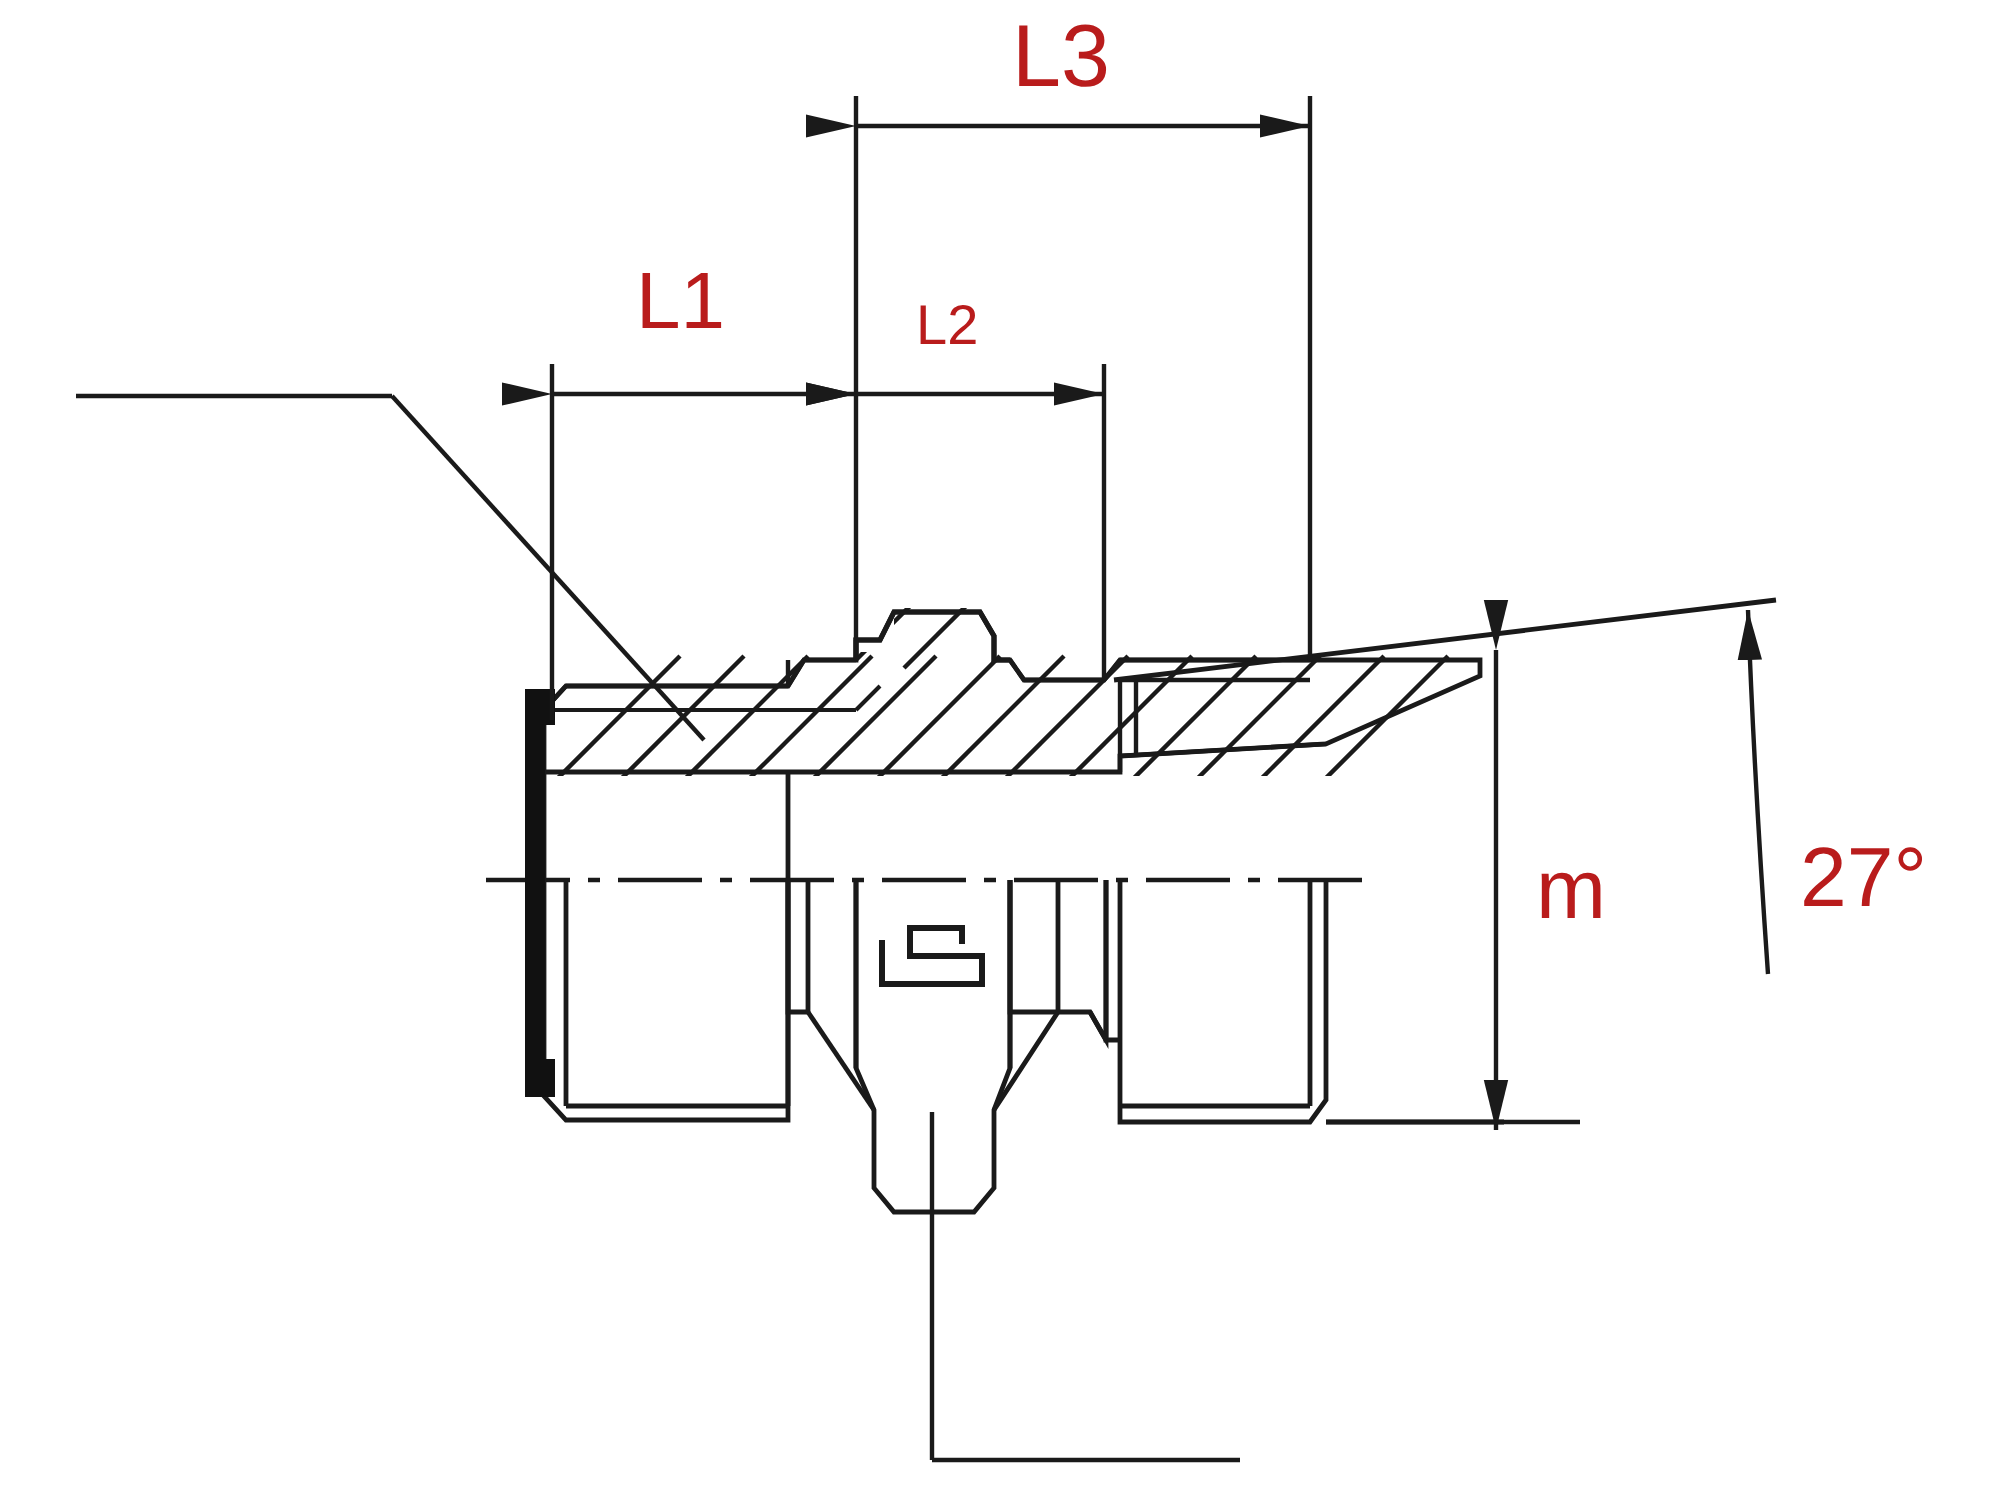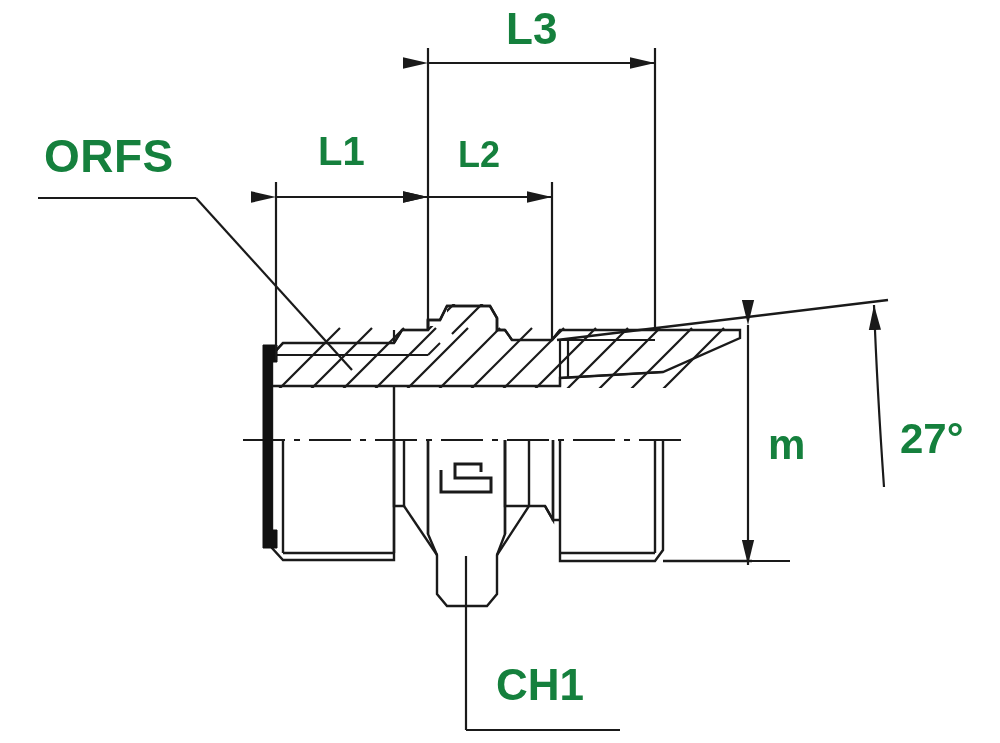--- a/index.html
+++ b/index.html
@@ -6,29 +6,29 @@
   #stage{
     position:relative;
     width:1000px;height:743px;
     background:#ffffff;
     font-family:"Liberation Sans", sans-serif;
     overflow:hidden;
   }
   #drawing{position:absolute;left:0;top:0;width:1000px;height:743px;}
   .lbl{
     position:absolute;
-    color:#15803d;
+    color:#b91c1c;
     font-family:"Liberation Sans", sans-serif;
-    font-weight:700;
+    font-weight:400;
     white-space:pre;
     line-height:1;
   }
   #lbl-orfs{left:44px;top:133px;font-size:46px;letter-spacing:0.5px;}
   #lbl-l1{left:318px;top:131px;font-size:40px;}
-  #lbl-l2{left:458px;top:137px;font-size:36px;}
+  #lbl-l2{left:458px;top:149px;font-size:28px;}
   #lbl-l3{left:506px;top:7px;font-size:44px;}
   #lbl-m{left:768px;top:424px;font-size:42px;}
   #lbl-24{left:900px;top:418px;font-size:42px;}
   #lbl-ch1{left:496px;top:663px;font-size:44px;}
 </style>
 </head>
 <body>
 
 <div id="stage">
 
@@ -180,21 +180,19 @@
       <line x1="196" y1="198" x2="352" y2="370"></line>
     </g>
 
     <g stroke="#1a1a1a" stroke-width="2.2" fill="none">
       <line x1="466" y1="556" x2="466" y2="730"></line>
       <line x1="466" y1="730" x2="620" y2="730"></line>
     </g>
 
   </svg>
 
-  <div class="lbl" id="lbl-orfs">ORFS</div>
   <div class="lbl" id="lbl-l1">L1</div>
   <div class="lbl" id="lbl-l2">L2</div>
   <div class="lbl" id="lbl-l3">L3</div>
   <div class="lbl" id="lbl-m">m</div>
   <div class="lbl" id="lbl-24">27°</div>
-  <div class="lbl" id="lbl-ch1">CH1</div>
 
 </div>
 
 </body></html>

